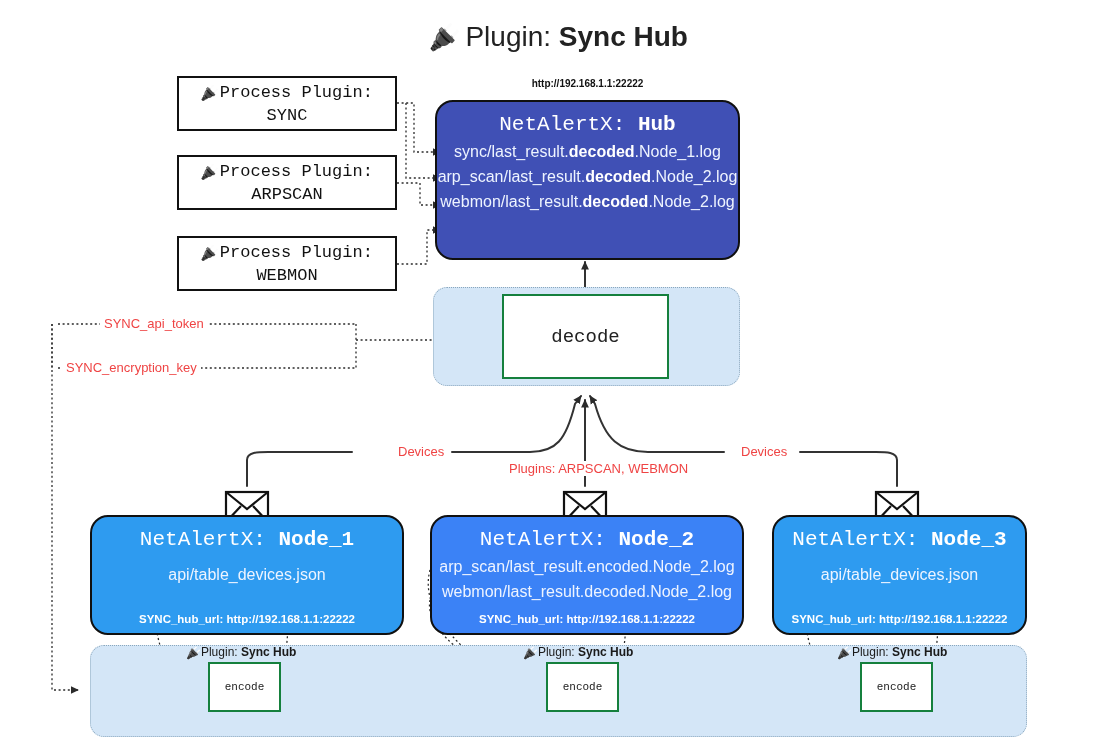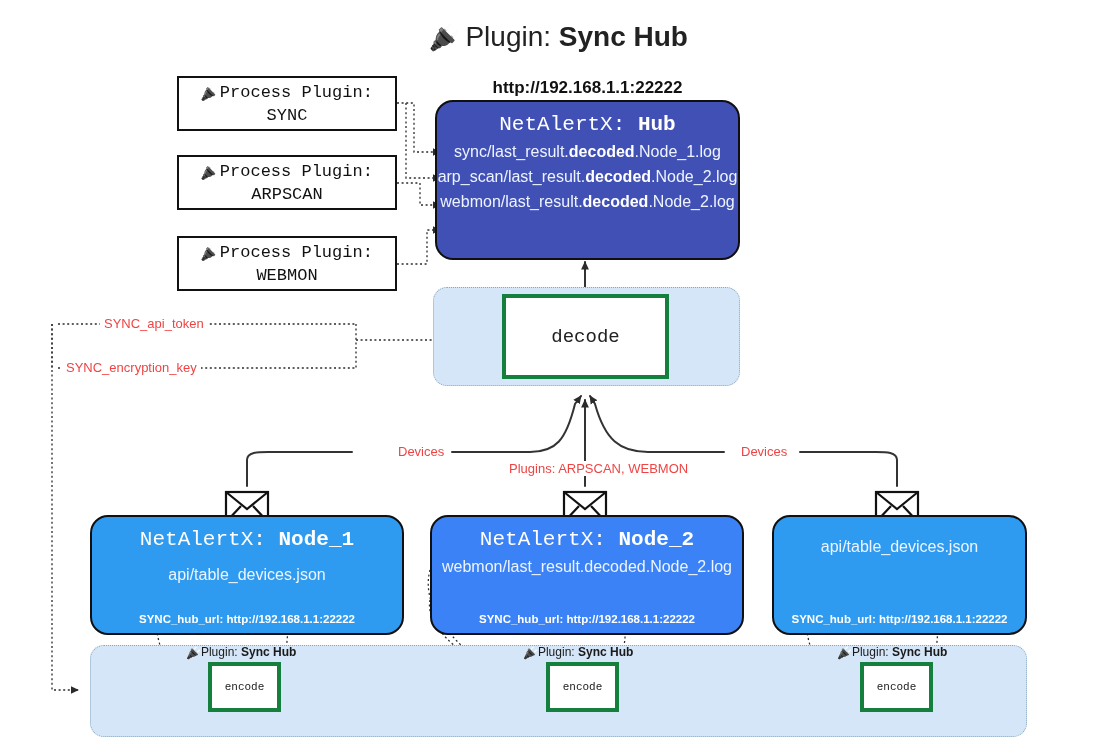--- a/index.html
+++ b/index.html
@@ -37,29 +37,29 @@
   .nodebox .hdr{font-family:"Liberation Mono","DejaVu Sans Mono",monospace;
                 font-size:21px;line-height:28px;color:#fff;white-space:nowrap;}
   .nodebox .hdr b{font-weight:bold;}
   .nodebox .line{font-size:16px;line-height:25px;color:#eef4ff;white-space:nowrap;}
   .nodebox .line b{font-weight:bold;color:#ffffff;}
   .nodebox .foot{font-size:11.5px;line-height:14px;color:#ffffff;
                  font-weight:bold;white-space:nowrap;margin-top:auto;
                  margin-bottom:7px;}
 
   
-  .urlcap{position:absolute;font-size:17px;font-weight:bold;color:#111;
+  .urlcap{position:absolute;font-size:10px;font-weight:bold;color:#111;
           white-space:nowrap;text-align:center;}
 
   
   .cluster{position:absolute;box-sizing:border-box;
            border:1.6px dotted #8aa7bd;border-radius:14px;background:#d4e6f7;}
 
   
-  .plainbox{position:absolute;box-sizing:border-box;border:4px solid #15803d;
+  .plainbox{position:absolute;box-sizing:border-box;border:2px solid #15803d;
             background:#fff;display:flex;align-items:center;justify-content:center;
             font-family:"Liberation Mono","DejaVu Sans Mono",monospace;color:#222;}
 
   
   .plugcap{position:absolute;font-size:12px;color:#1a1a1a;white-space:nowrap;}
   .plugcap b{font-weight:bold;}
   .plugcap .plug{display:inline-block;transform:scaleX(-1);font-size:12px;
                  filter:grayscale(1) contrast(1.7);vertical-align:-1px;}
 
   
@@ -198,26 +198,30 @@
     </div>
     <div class="line" style="margin-top:8px;">api/table_devices.json</div>
     <div class="foot">SYNC_hub_url: http://192.168.1.1:22222</div>
   </div>
 
   <div class="box nodebox" style="left:430px;top:515px;width:314px;height:120px;
        background:#3b82f6;">
     <div class="hdr">
       <span>NetAlertX:</span> <b>Node_2</b>
     </div>
+    <div class="line">arp_scan/last_result.encoded.Node_2.log</div>
     <div class="line">webmon/last_result.decoded.Node_2.log</div>
     <div class="foot">SYNC_hub_url: http://192.168.1.1:22222</div>
   </div>
 
   <div class="box nodebox" style="left:772px;top:515px;width:255px;height:120px;
        background:#2e9bf0;">
+    <div class="hdr">
+      <span>NetAlertX:</span> <b>Node_3</b>
+    </div>
     <div class="line" style="margin-top:8px;">api/table_devices.json</div>
     <div class="foot">SYNC_hub_url: http://192.168.1.1:22222</div>
   </div>
 
   <div class="cluster" style="left:90px;top:645px;width:937px;height:92px;"></div>
 
   <div class="plugcap" style="left:186px;top:645px;"><span class="plug">🔌</span><span>Plugin:</span>
     <b>Sync Hub</b></div>
   <div class="plainbox" style="left:208px;top:662px;width:73px;height:50px;font-size:11px;">
     <span>encode</span>

